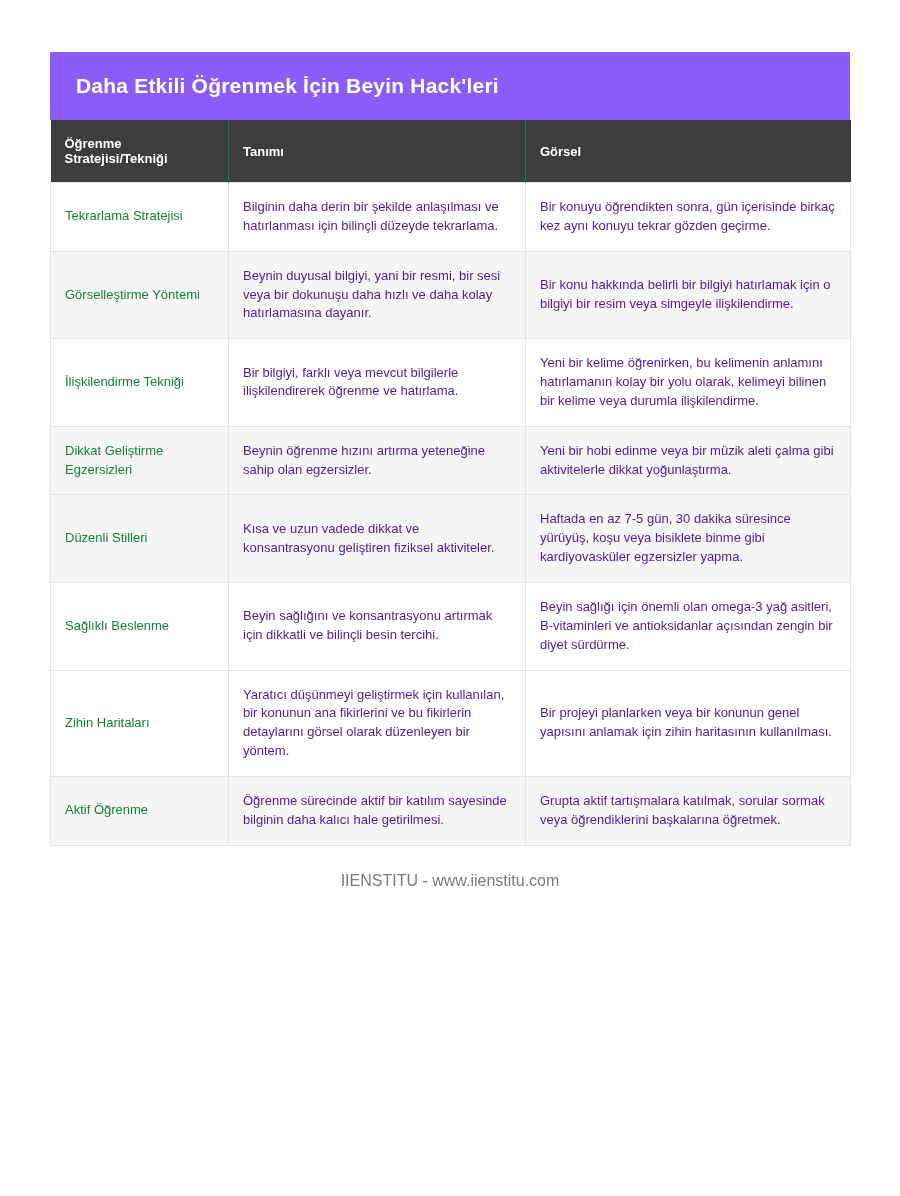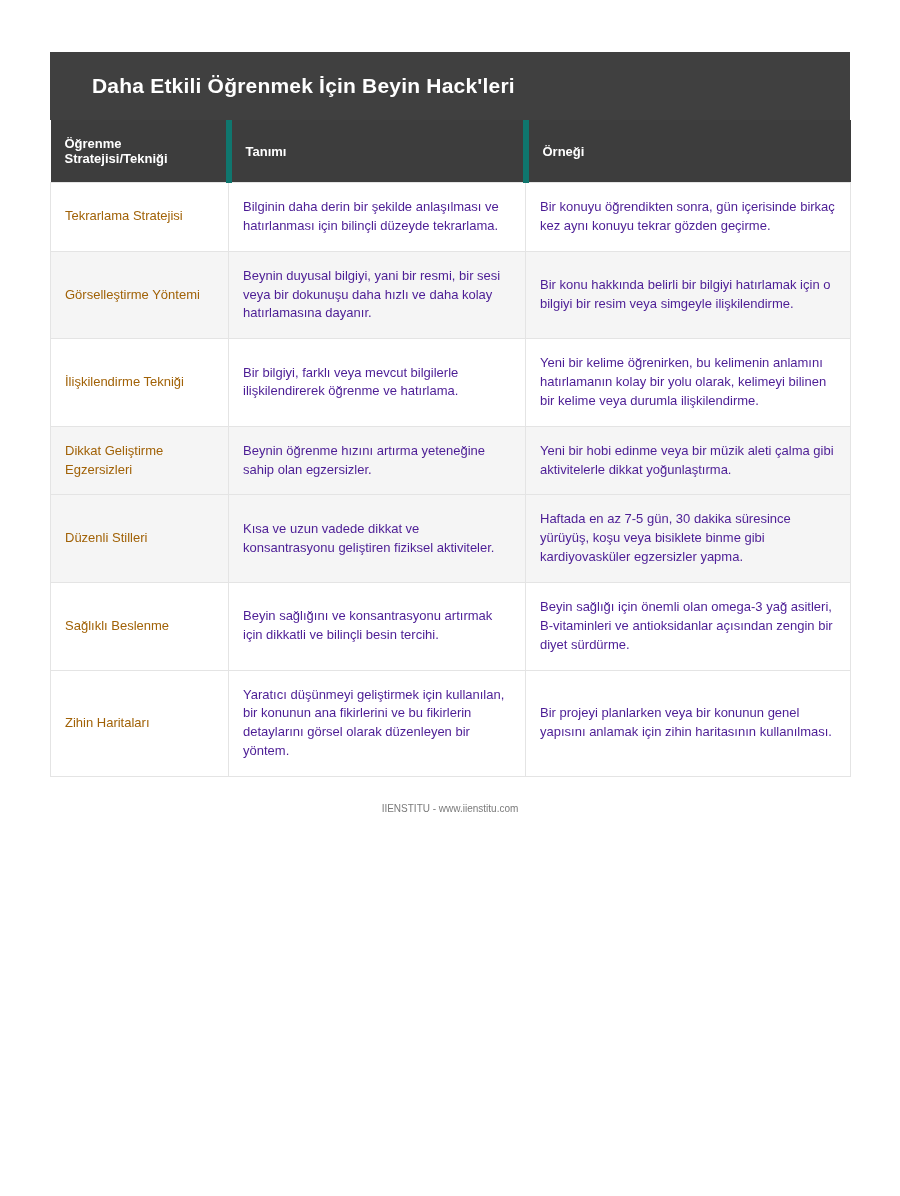--- a/index.html
+++ b/index.html
@@ -15,66 +15,66 @@
     -webkit-font-smoothing: antialiased;
   }
   .page {
     width: 900px;
     min-height: 1196px;
     box-sizing: border-box;
     padding: 52px 50px 20px 50px;
     background: #ffffff;
   }
   .title-bar {
-    background: #404040;
+    background: #8b5cf6;
     color: #ffffff;
-    padding: 22px 42px;
+    padding: 22px 26px;
     font-size: 21px;
     font-weight: bold;
     letter-spacing: 0.2px;
   }
   table.matrix {
     width: 800px;
     border-collapse: collapse;
     table-layout: fixed;
     font-size: 13px;
   }
   table.matrix thead th {
     background: #3d3d3d;
     color: #ffffff;
     text-align: left;
     font-size: 13px;
     font-weight: bold;
     padding: 16px 14px;
     vertical-align: middle;
-    border-right: 6px solid #0f766e;
+    border-right: 1px solid #0f766e;
   }
   table.matrix thead th:last-child { border-right: none; }
 
   table.matrix td {
     padding: 15px 14px;
     vertical-align: middle;
     border: 1px solid #e4e4e4;
     line-height: 1.45;
     color: #4c1d95;
   }
   table.matrix tbody tr.alt td {
     background: #f5f5f5;
   }
   table.matrix tbody tr td:first-child {
-    color: #a16207;
+    color: #15803d;
   }
   col.c1 { width: 178px; }
   col.c2 { width: 297px; }
   col.c3 { width: 325px; }
 
   .footer {
     width: 800px;
     text-align: center;
-    font-size: 10px;
+    font-size: 16px;
     color: #7a7a7a;
     padding-top: 26px;
     padding-bottom: 10px;
   }
 </style>
 </head>
 <body>
 
 <div class="page">
 
@@ -83,21 +83,21 @@
   <table class="matrix">
     <colgroup>
       <col class="c1">
       <col class="c2">
       <col class="c3">
     </colgroup>
     <thead>
       <tr>
         <th>Öğrenme Stratejisi/Tekniği</th>
         <th>Tanımı</th>
-        <th>Örneği</th>
+        <th>Görsel</th>
       </tr>
     </thead>
     <tbody>
       <tr>
         <td>Tekrarlama Stratejisi</td>
         <td>Bilginin daha derin bir şekilde anlaşılması ve hatırlanması için bilinçli düzeyde tekrarlama.</td>
         <td>Bir konuyu öğrendikten sonra, gün içerisinde birkaç kez aynı konuyu tekrar gözden geçirme.</td>
       </tr>
       <tr class="alt">
         <td>Görselleştirme Yöntemi</td>
@@ -122,18 +122,23 @@
       <tr>
         <td>Sağlıklı Beslenme</td>
         <td>Beyin sağlığını ve konsantrasyonu artırmak için dikkatli ve bilinçli besin tercihi.</td>
         <td>Beyin sağlığı için önemli olan omega-3 yağ asitleri, B-vitaminleri ve antioksidanlar açısından zengin bir diyet sürdürme.</td>
       </tr>
       <tr>
         <td>Zihin Haritaları</td>
         <td>Yaratıcı düşünmeyi geliştirmek için kullanılan, bir konunun ana fikirlerini ve bu fikirlerin detaylarını görsel olarak düzenleyen bir yöntem.</td>
         <td>Bir projeyi planlarken veya bir konunun genel yapısını anlamak için zihin haritasının kullanılması.</td>
       </tr>
+      <tr class="alt">
+        <td>Aktif Öğrenme</td>
+        <td>Öğrenme sürecinde aktif bir katılım sayesinde bilginin daha kalıcı hale getirilmesi.</td>
+        <td>Grupta aktif tartışmalara katılmak, sorular sormak veya öğrendiklerini başkalarına öğretmek.</td>
+      </tr>
     </tbody>
   </table>
 
   <div class="footer">IIENSTITU - www.iienstitu.com</div>
 
 </div>
 
 </body></html>

